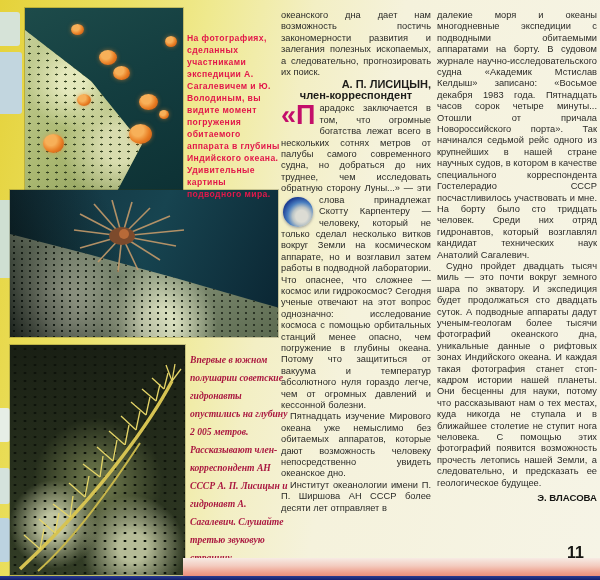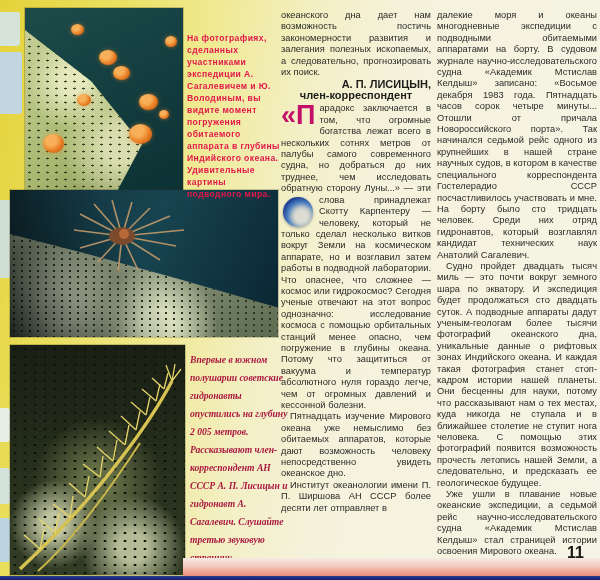--- a/index.html
+++ b/index.html
@@ -149,20 +149,19 @@
     <div class="attrib">А. П. ЛИСИЦЫН,</div>
     <div class="attrib" style="margin-top:-2px;text-align:center;">член-корреспондент</div>
     <p><span class="dropcap">«П</span><span>арадокс заключается в том, что огромные богатства лежат всего в нескольких сотнях метров от палубы самого современного судна, но добраться до них труднее, чем исследовать обратную сторону Луны...» — эти слова принадлежат</span> <span class="sphere"></span><span>Скотту Карпентеру — человеку, который не только сделал несколько витков вокруг Земли на космическом аппарате, но и возглавил затем работы в подводной лаборатории. Что опаснее, что сложнее — космос или гидрокосмос? Сегодня ученые отвечают на этот вопрос однозначно: исследование космоса с помощью орбитальных станций менее опасно, чем погружение в глубины океана. Потому что защититься от вакуума и температур абсолютного нуля гораздо легче, чем от огромных давлений и кессонной болезни.</span></p>
     <p class="ind">Пятнадцать изучение Мирового океана уже немыслимо без обитаемых аппаратов, которые дают возможность человеку непосредственно увидеть океанское дно.</p>
     <p class="ind">Институт океанологии имени П. П. Ширшова АН СССР более десяти лет отправляет в</p>
   </div>
 
   <div class="col" id="col2">
     <p>далекие моря и океаны многодневные экспедиции с подводными обитаемыми аппаратами на борту. В судовом журнале научно-исследовательского судна «Академик Мстислав Келдыш» записано: «Восьмое декабря 1983 года. Пятнадцать часов сорок четыре минуты... Отошли от причала Новороссийского порта». Так начинался седьмой рейс одного из крупнейших в нашей стране научных судов, в котором в качестве специального корреспондента Гостелерадио СССР посчастливилось участвовать и мне. На борту было сто тридцать человек. Среди них отряд гидронавтов, который возглавлял кандидат технических наук Анатолий Сагалевич.</p>
     <p class="ind">Судно пройдет двадцать тысяч миль — это почти вокруг земного шара по экватору. И экспедиция будет продолжаться сто двадцать суток. А подводные аппараты дадут ученым-геологам более тысячи фотографий океанского дна, уникальные данные о рифтовых зонах Индийского океана. И каждая такая фотография станет стоп-кадром истории нашей планеты. Они бесценны для науки, потому что рассказывают нам о тех местах, куда никогда не ступала и в ближайшее столетие не ступит нога человека. С помощью этих фотографий появится возможность прочесть летопись нашей Земли, а следовательно, и предсказать ее геологическое будущее.</p>
-    <p class="ind">Уже ушли в плавание новые океанские экспедиции, а седьмой рейс научно-исследовательского судна «Академик Мстислав Келдыш» стал страницей истории освоения Мирового океана.</p>
     <div class="byline">Э. ВЛАСОВА</div>
   </div>
 
   <div id="page-number">11</div>
   <div id="pink-band"></div>
   <div id="navy-bar"></div>
 </div>
 
 </body></html>

